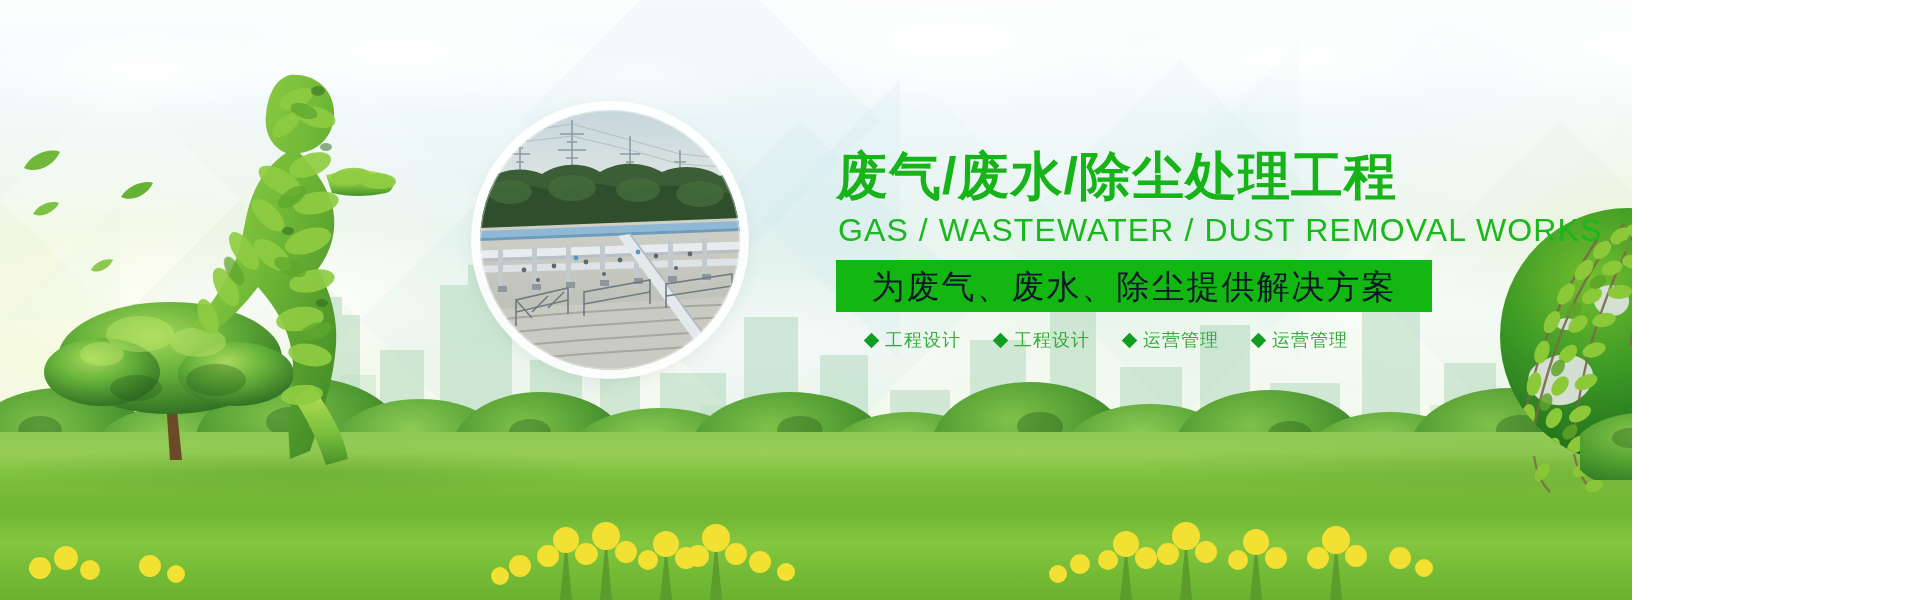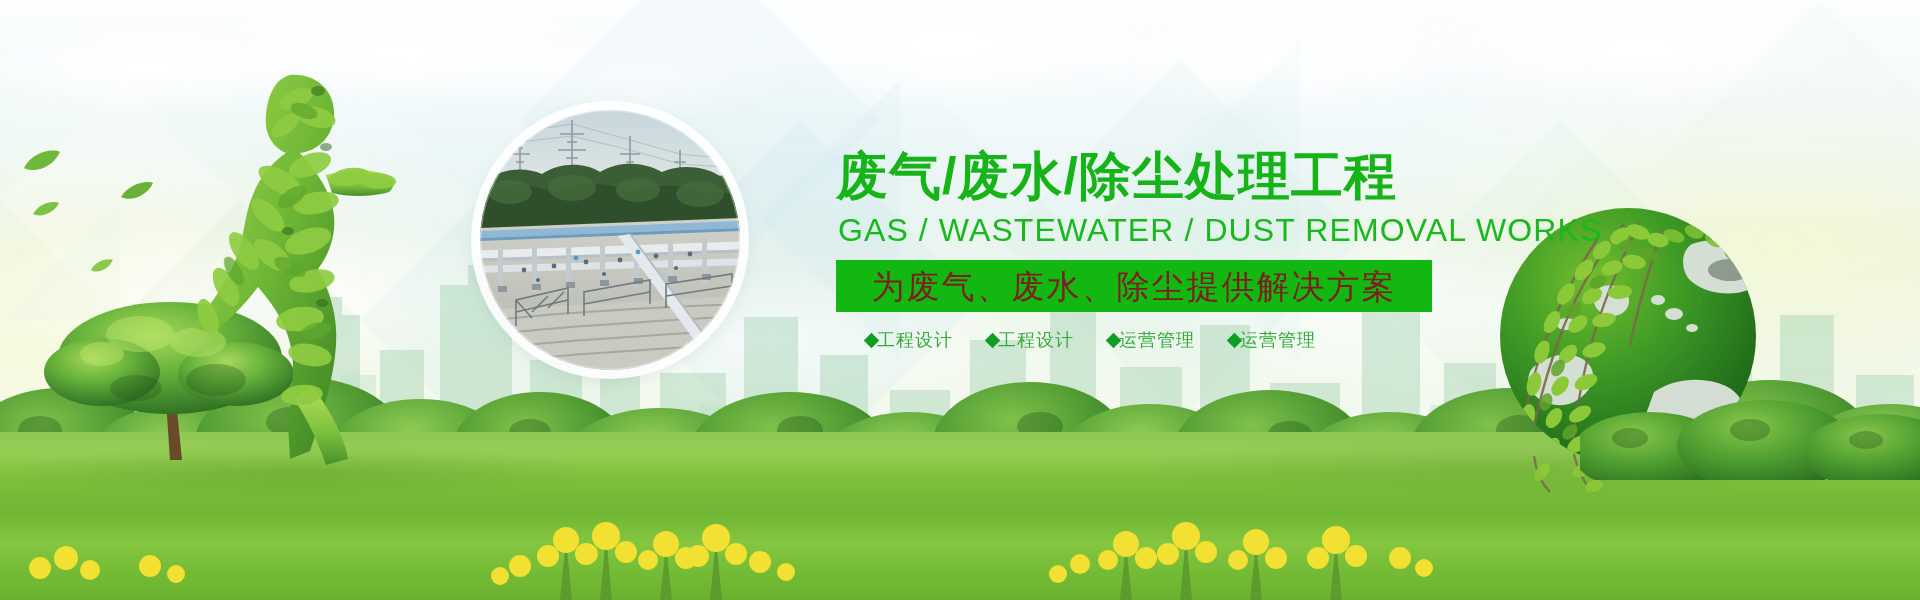--- a/index.html
+++ b/index.html
@@ -1,20 +1,20 @@
 <!DOCTYPE html>
 <html><head>
 <meta charset="utf-8">
 <style>
   html,body{margin:0;padding:0;background:#fff;}
   body{font-family:"Liberation Sans","DejaVu Sans",sans-serif;}
 
   .banner{
     position:relative;
-    width:1920px;
+    width:1632px;
     height:600px;
     overflow:hidden;
     background:linear-gradient(180deg,#dff0f5 0%,#e8f4f3 18%,#eef7ef 38%,#f2f8ee 52%,#eef6ea 62%,#e9f2e3 70%, #d9ecc9 78%, #ffffff 79%);
   }
 
   
   .sky{
     position:absolute;left:0;top:0;width:1920px;height:470px;
     background:
       radial-gradient(ellipse 700px 300px at 1780px 240px, rgba(250,250,200,.75) 0%, rgba(250,250,210,.35) 38%, rgba(255,255,255,0) 70%),
@@ -103,34 +103,34 @@
   .greenbar{
     margin-top:14px;
     background:#12b712;
     width:596px;
     height:52px;
     display:flex;
     align-items:center;
     justify-content:center;
   }
   .greenbar span{
-    color:#7f1d1d;
+    color:#0f172a;
     font-size:33px;
     letter-spacing:2px;
     line-height:1;
     white-space:nowrap;
   }
   .bullets{
     margin-top:16px;
     display:flex;
     align-items:center;
     gap:34px;
     padding-left:30px;
   }
-  .bullet{display:flex;align-items:center;white-space:nowrap;text-align:right;}
+  .bullet{display:flex;align-items:center;gap:8px;white-space:nowrap;text-align:right;}
   .diamond{
     width:11px;height:11px;background:#0f9e22;transform:rotate(45deg);display:inline-block;
   }
   .bullet-label{font-size:18px;color:#35ab3c;letter-spacing:1px;}
 
   
   .flyleaf{position:absolute;}
 </style>
 </head>
 <body>

